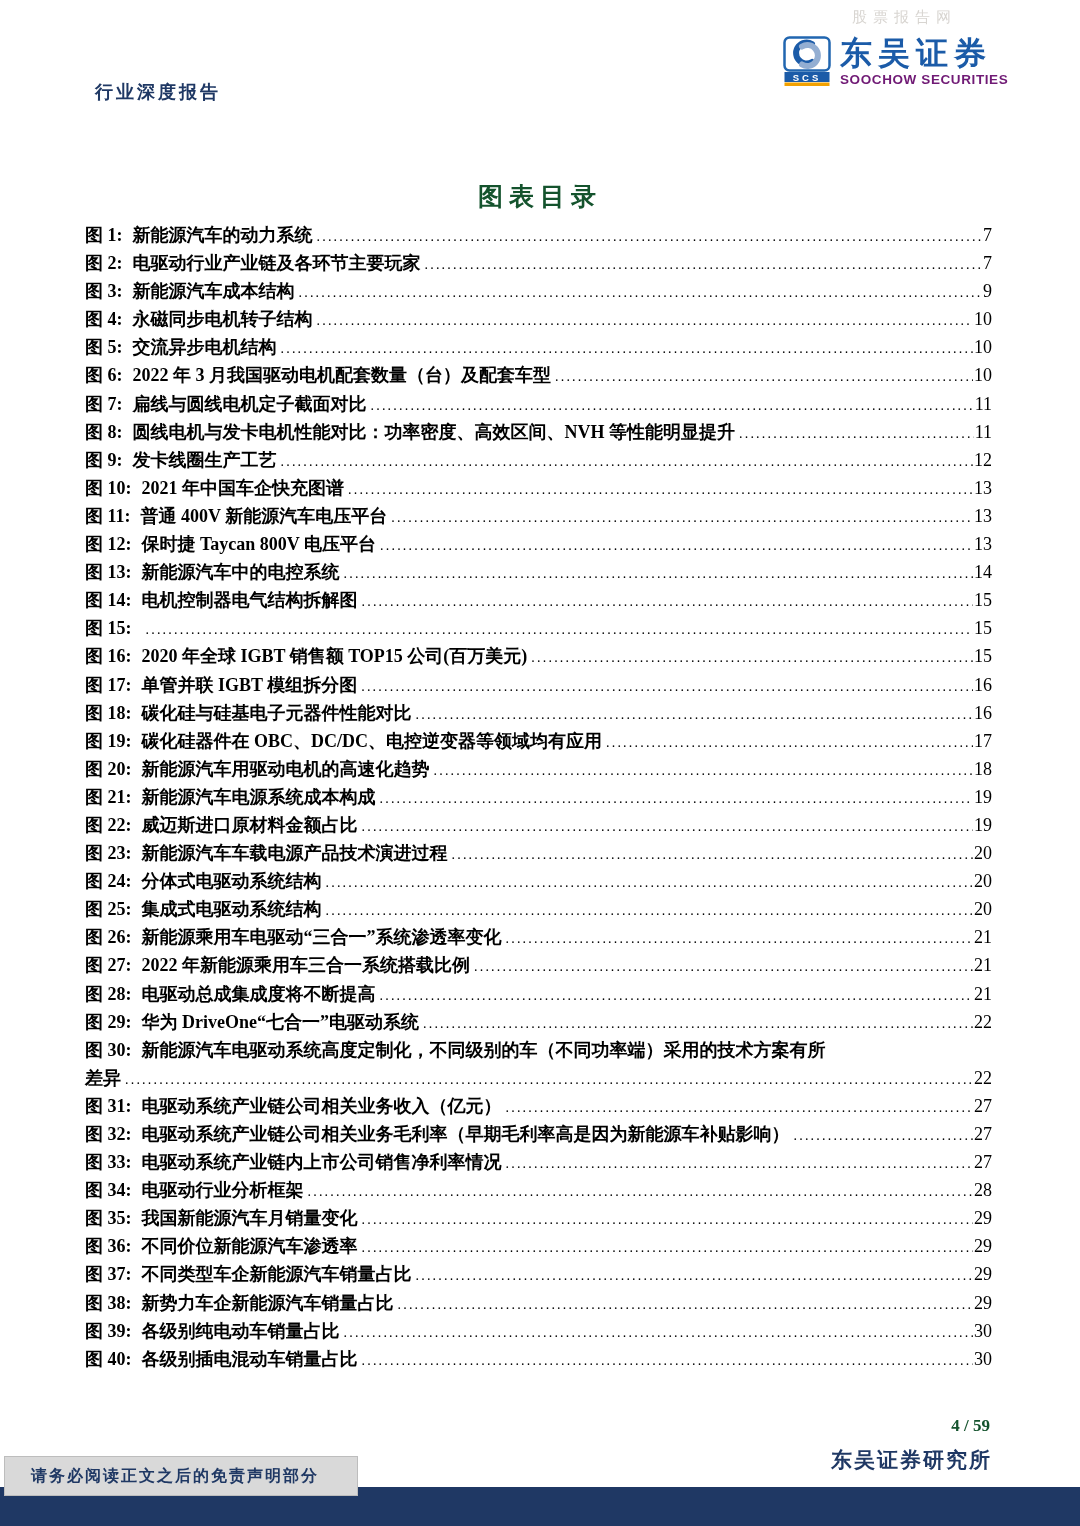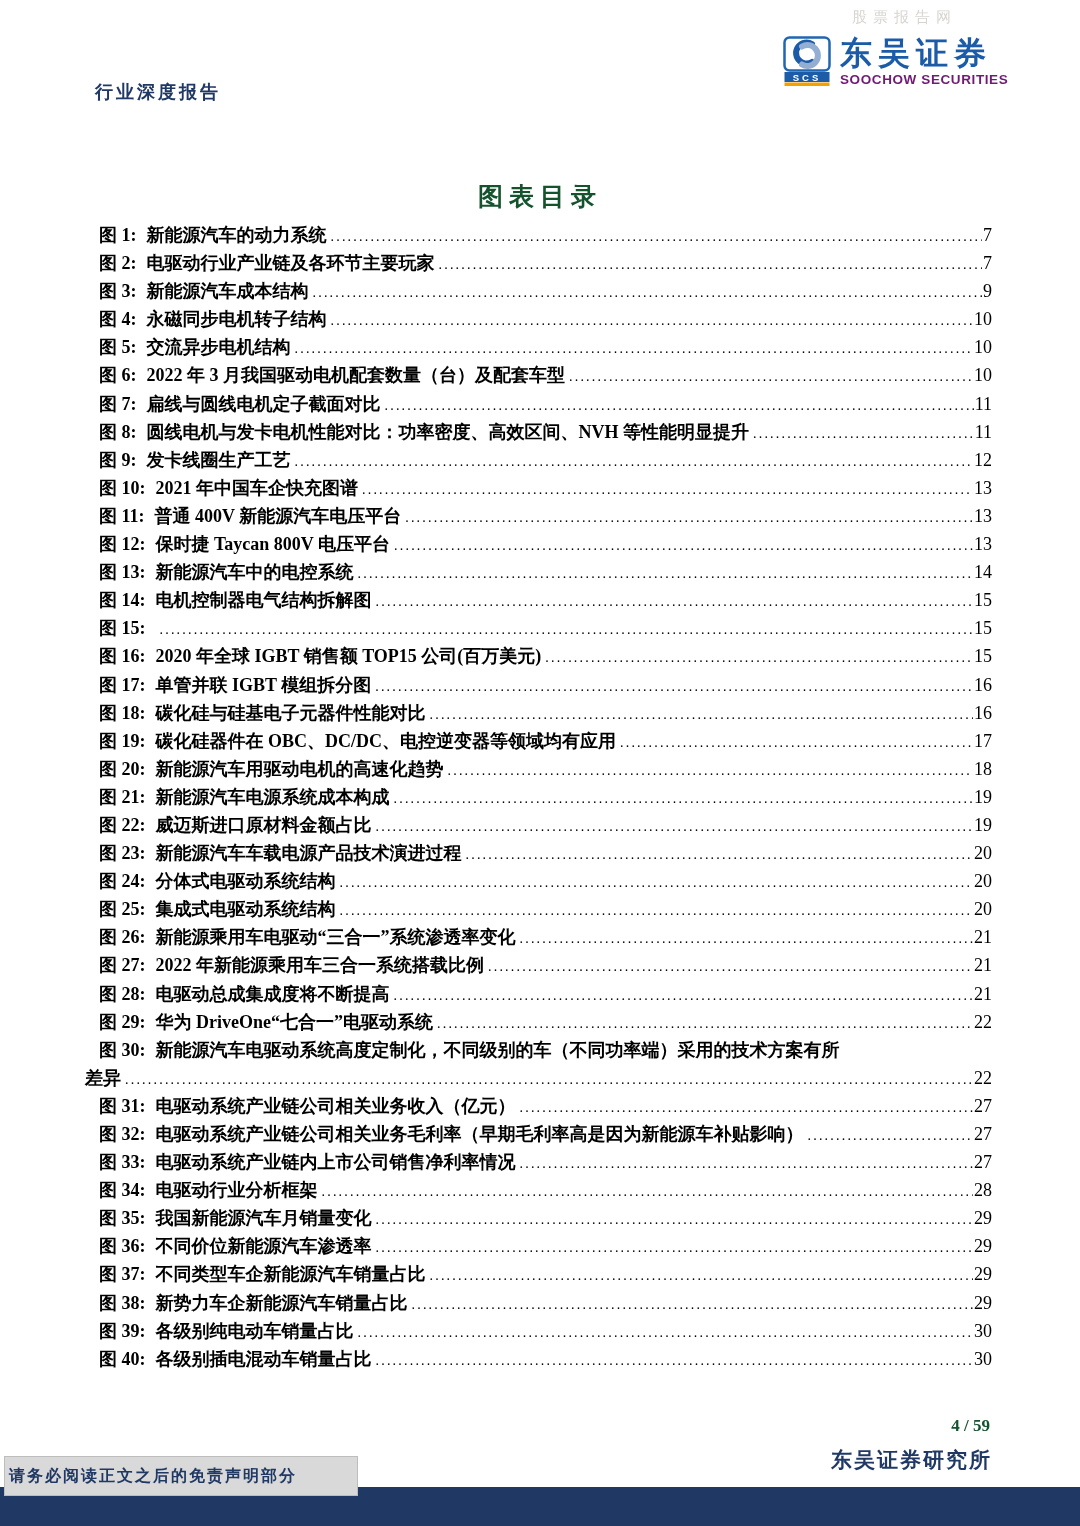--- a/index.html
+++ b/index.html
@@ -39,21 +39,21 @@
     letter-spacing:6px; color:#14532d;margin-top:10px;
   }
   .toc {
     position:absolute; left:85px; top:221px; width:907px;
   }
   .toc-row {
     display:flex; align-items:baseline;
     line-height:28.1px; height:28.1px;
     font-size:18px; font-weight:700; white-space:nowrap;
   }
-  .toc-label { margin-right:10px;margin-left:14px; }
+  .toc-label { margin-right:10px; }
   .toc-title-text { }
   .toc-dots {
     flex:1 1 auto; min-width:4px; overflow:hidden;
     white-space:nowrap; font-size:14px; font-weight:400;
     letter-spacing:2.2px; margin:0 1px 0 4px;
   }
   .toc-page {
     font-size:18px; font-weight:400; text-align:right;
   }
   .footer-page-num {
@@ -65,21 +65,21 @@
     font-size:21px; font-weight:700; color:#1f3864; letter-spacing:2px;
   }
   .footer-bar {
     position:absolute; left:0; bottom:0; width:1080px; height:39px;
     background:#1f3864;
   }
   .footer-disclaimer {
     position:absolute; left:4px; top:1456px; width:354px; height:40px;
     background:#d9d9d9; border:1px solid #bdbdbd;
     color:#1f3864; font-size:16px; font-weight:700;
-    line-height:38px; padding-left:4px; letter-spacing:2px;
+    line-height:38px; padding-left:26px; letter-spacing:2px;
   }
 </style>
 </head>
 <body>
 
 <div class="watermark">股票报告网</div>
 
 <div class="report-type">行业深度报告</div>
 
 <div class="logo">

